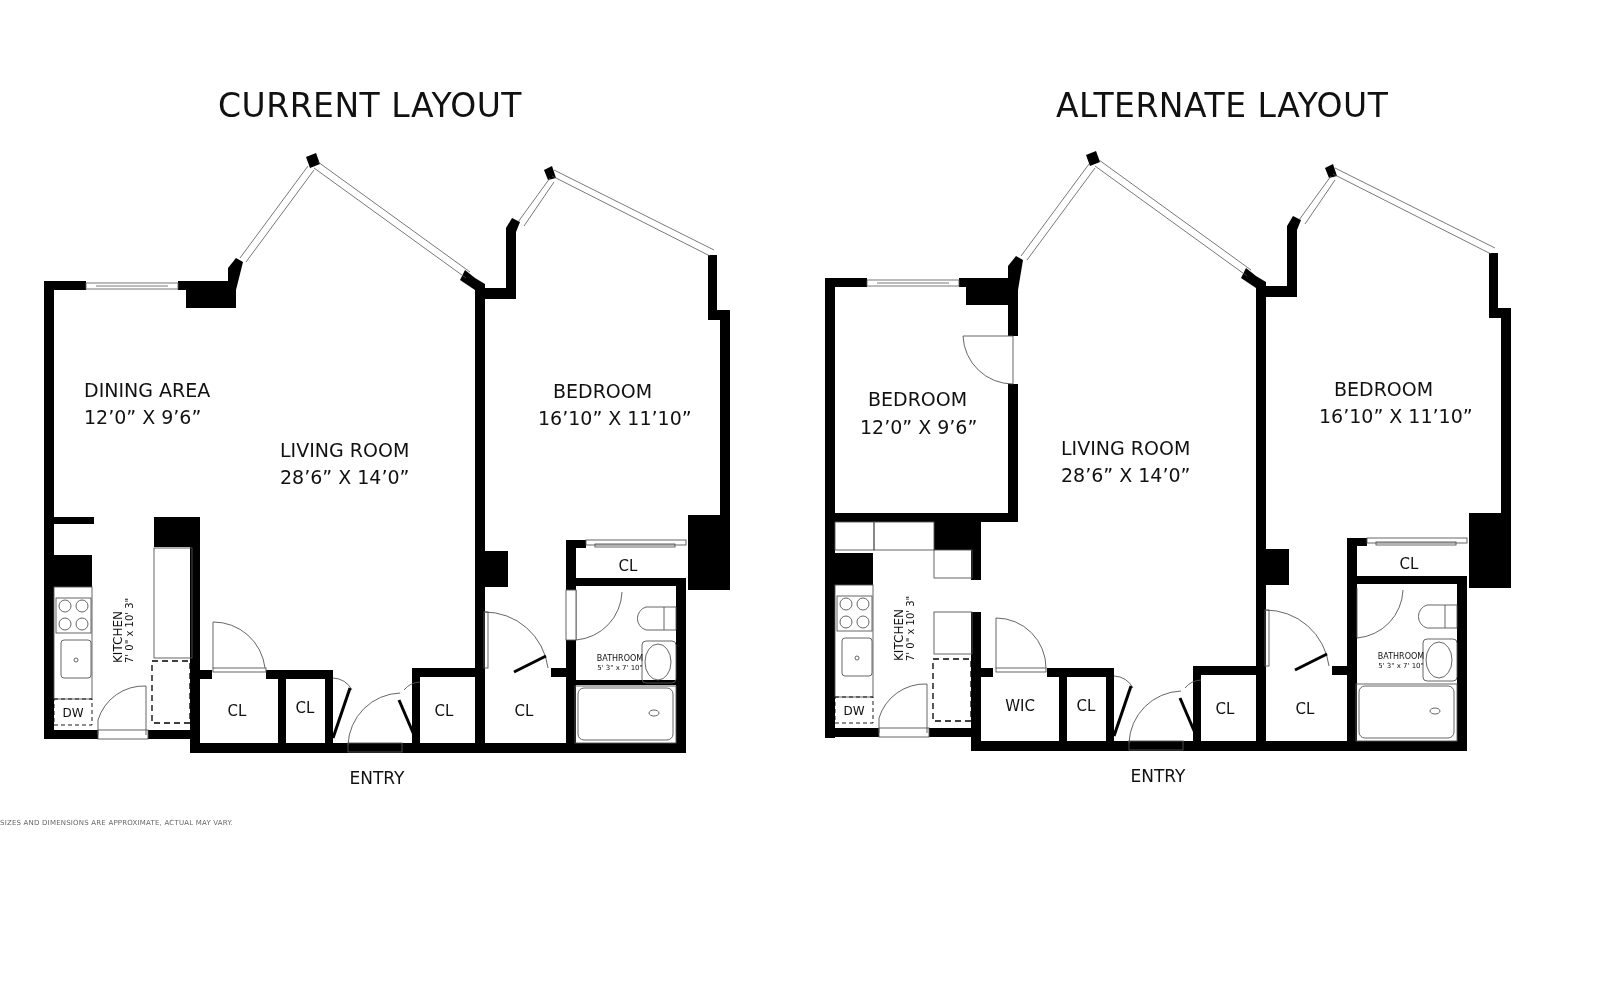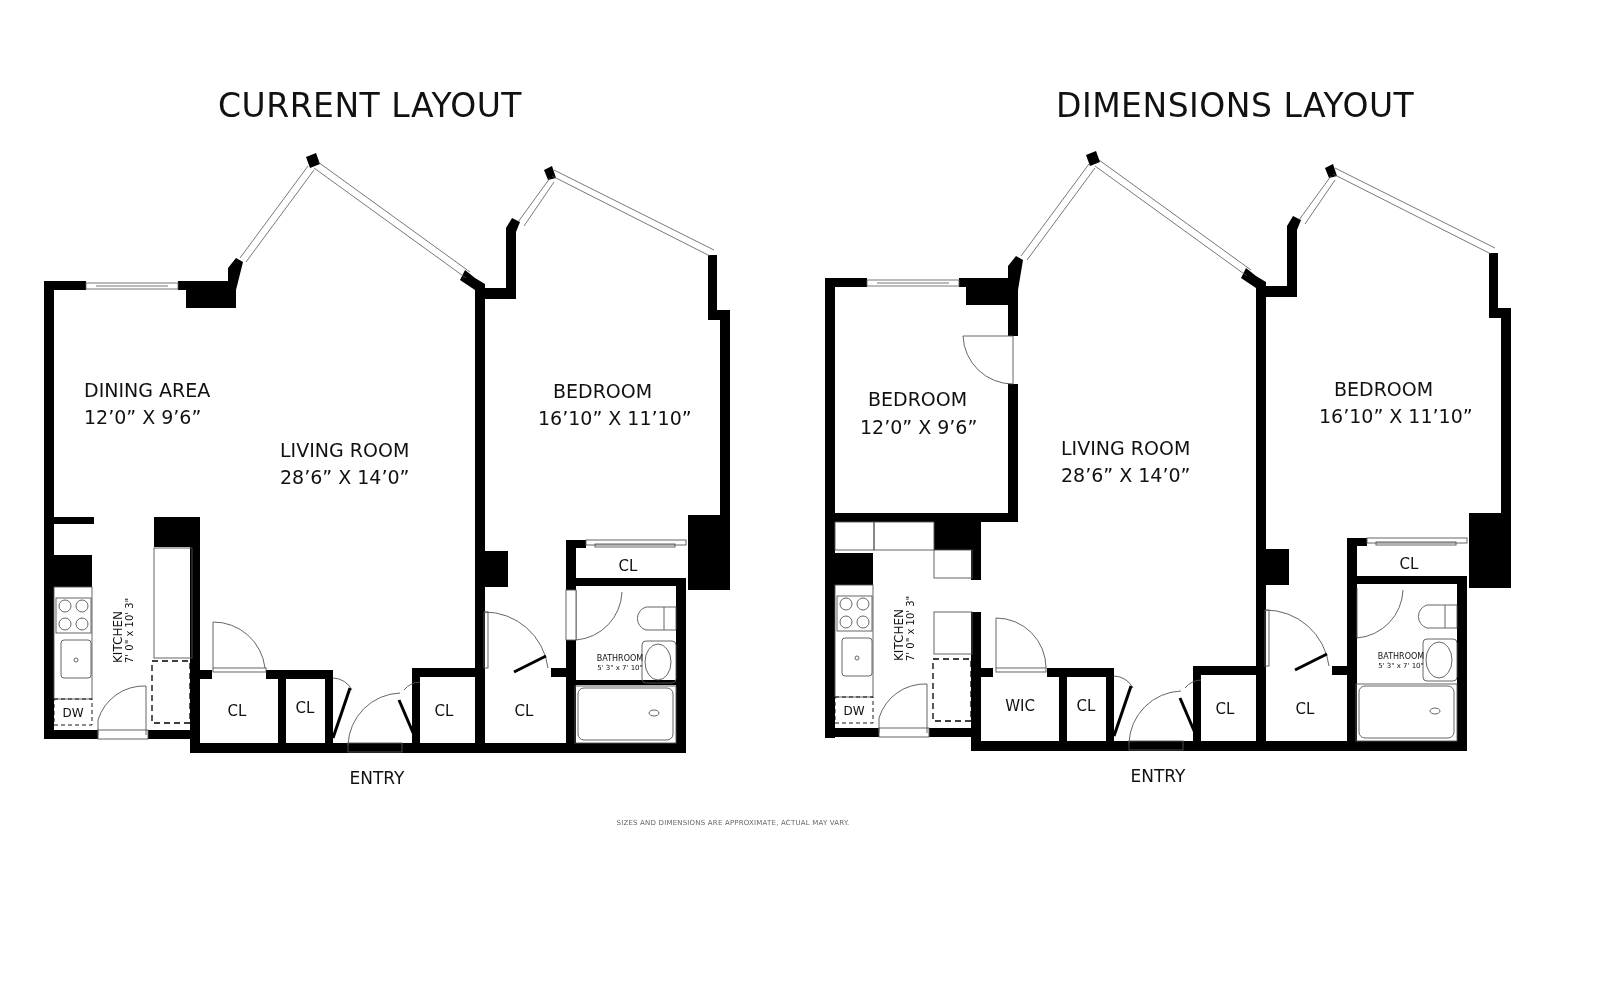--- a/index.html
+++ b/index.html
@@ -1,26 +1,26 @@
 <!DOCTYPE html>
 <html><head>
 <meta charset="utf-8">
 <style>
   html, body { margin:0; padding:0; background:#ffffff; }
   body { width:1600px; height:993px; position:relative; overflow:hidden; font-family:"DejaVu Sans", sans-serif; color:#111; }
   .title { position:absolute; top:86px; font-size:33px; letter-spacing:0.5px; font-family:"DejaVu Sans", sans-serif; font-weight:normal; color:#111; }
   .plan { position:absolute; left:0; top:0; }
   svg text { font-family:"DejaVu Sans", sans-serif; fill:#111; }
-  .disclaimer { position:absolute; top:819px; left:0; width:1466px; text-align:center; font-size:7px; color:#666; letter-spacing:0.2px; }
+  .disclaimer { position:absolute; top:819px; left:0; width:1466px; font-size:7px; color:#666; letter-spacing:0.2px; }
 </style>
 </head>
 <body>
 
 <div class="title" style="left:218px;">CURRENT LAYOUT</div>
-<div class="title" style="left:1056px;">DIMENSIONS LAYOUT</div>
+<div class="title" style="left:1056px;">ALTERNATE LAYOUT</div>
 
 <svg class="plan" width="1600" height="993" viewBox="0 0 1600 993">
   <g fill="#000">
 
     <rect x="44" y="281" width="10" height="458"></rect>
 
     <rect x="44" y="281" width="42" height="9"></rect>
     <rect x="178" y="281" width="58" height="9"></rect>
     <rect x="186" y="281" width="50" height="27"></rect>
 

